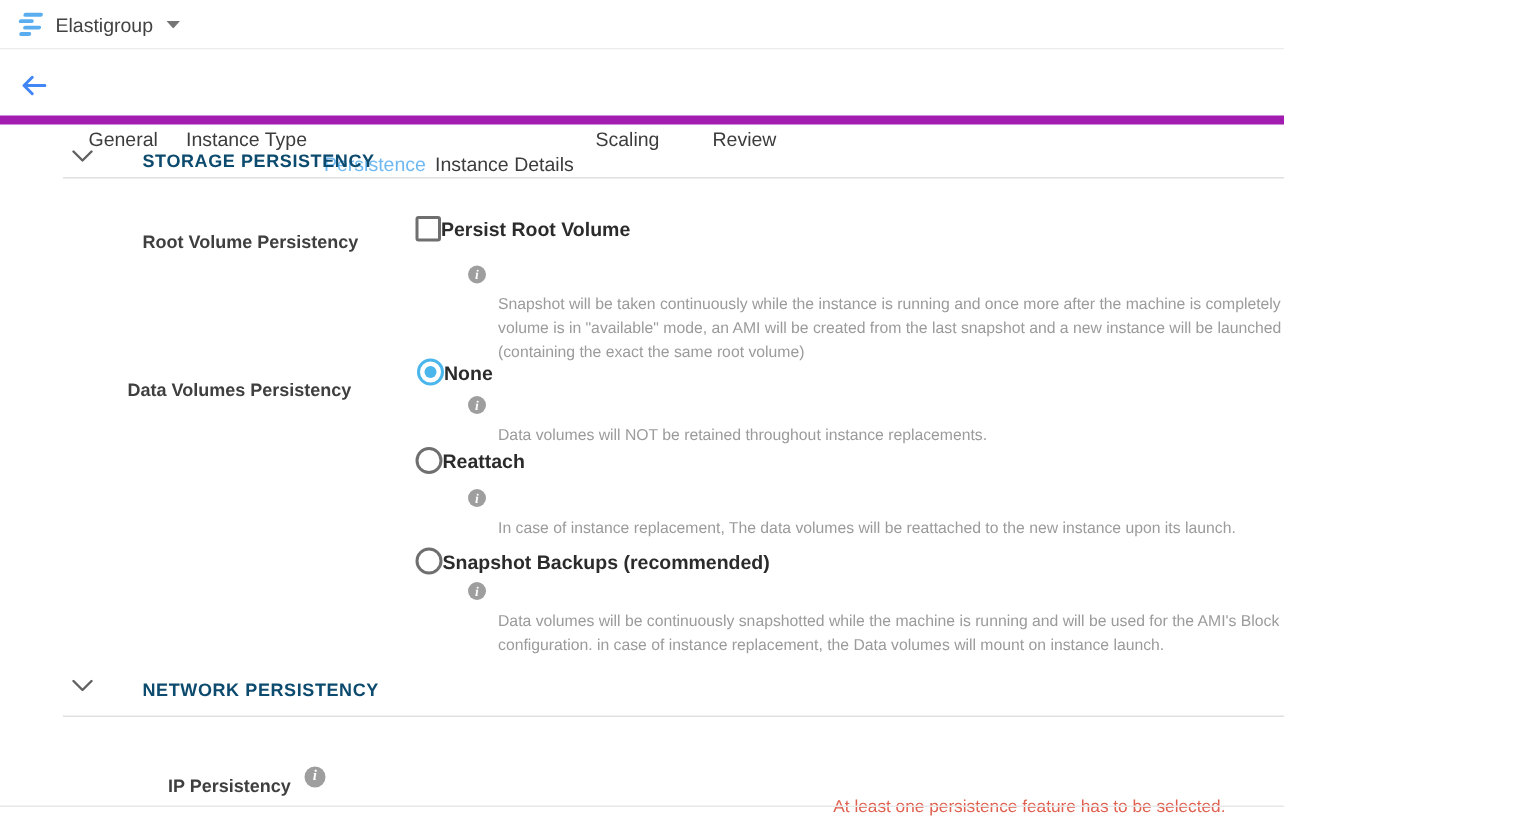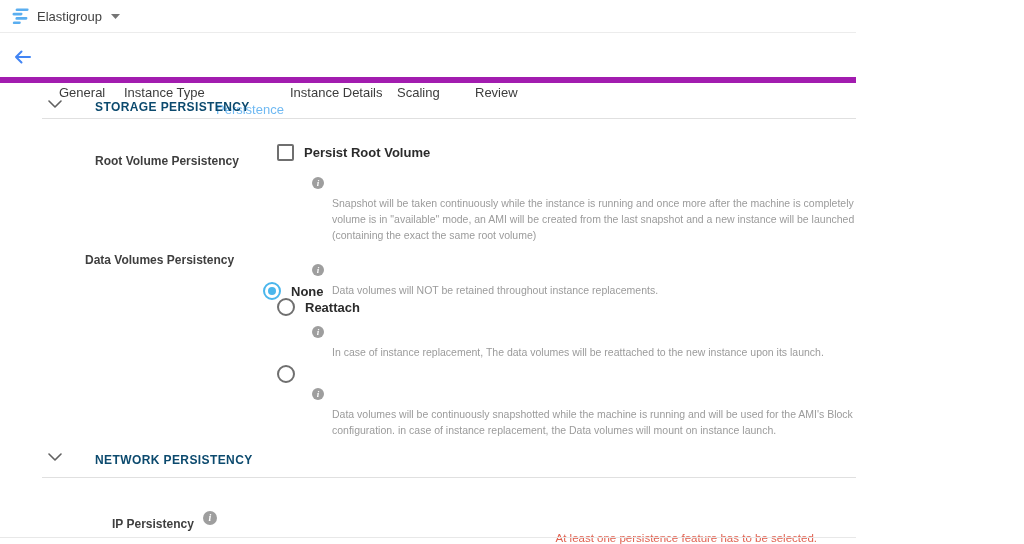--- a/index.html
+++ b/index.html
@@ -17,35 +17,35 @@
   .iconbtn svg text { font-family:"Liberation Sans", sans-serif; }
 
   
   .tabbar { position:absolute; top:33px; left:0; width:1024px; height:50px; background:#fff; border-bottom:6px solid #a21caf; }
   .back-btn { position:absolute; left:13px; top:16px; background:none; border:none; cursor:pointer; display:inline-flex; }
   .tab { position:absolute; top:52px; font-size:13px; color:#3c3c3c; cursor:pointer; white-space:nowrap; background:none; border:none; font-family:inherit; }
   .tab.active { color:#6fb9f2;margin-top:17px; }
   .tab-general  { left:59px; }
   .tab-instance-type { left:124px; }
   .tab-persistence { left:216px; }
-  .tab-instance-details { left:290px; }
+  .tab-instance-details { left:290px;margin-top:17px; }
   .tab-scaling { left:397px; }
   .tab-review { left:475px; }
 
   
   .section-chevron { position:absolute; left:48px; background:none; border:none; cursor:pointer; display:inline-flex; padding:0; }
   .section-title { position:absolute; left:95px; font-size:12px; color:#0c4a6e; letter-spacing:0.4px; }
   .divider { position:absolute; height:1px; background:#e0e0e0; }
   .div-sec1 { left:42px; top:118px; width:938px; }
   .div-sec2 { left:42px; top:477px; width:938px; }
   .div-bottom { left:0; top:537px; width:1024px; background:#e8e8e8; }
 
   .field-label { position:absolute; font-size:12px; font-weight:bold; color:#3f3f3f; white-space:nowrap;margin-top:12px; }
 
-  .ctrl-row { position:absolute; display:flex; align-items:center; gap:10px; }
+  .ctrl-row { position:absolute; display:flex; align-items:center; }
   .checkbox { width:17px; height:17px; border:2px solid #6f6f6f; border-radius:2px; background:#fff; cursor:pointer; flex:none; }
   .radio { position:relative; width:18px; height:18px; border:2px solid #6f6f6f; border-radius:50%; background:#fff; cursor:pointer; flex:none; }
   .radio.selected { border-color:#4ab6ec; }
   .radio.selected::after { content:""; position:absolute; left:3px; top:3px; width:8px; height:8px; border-radius:50%; background:#4ab6ec; }
   .opt-label { font-size:13px; font-weight:bold; color:#2b2b2b; white-space:nowrap; cursor:pointer; }
 
   .info-row { position:absolute; display:flex; align-items:flex-start; gap:8px; }
   .info-i { flex:none; margin-top:1px; width:12px; height:12px; border-radius:50%; background:#9e9e9e; color:#fff;
             font-size:9px; font-weight:bold; font-style:italic; line-height:12px; text-align:center; font-family:"Liberation Serif", serif; }
   .info-text { font-size:10.5px; color:#9b9b9b; line-height:1.5;margin-top:20px; }
@@ -129,40 +129,41 @@
     <span class="checkbox" role="checkbox" aria-checked="false"></span>
     <span class="opt-label">Persist Root Volume</span>
   </div>
   <div class="info-row" style="left:312px; top:176px;">
     <span class="info-i">i</span>
     <span class="info-text w615">Snapshot will be taken continuously while the instance is running and once more after the machine is completely stopped. While the volume is in "available" mode, an AMI will be created from the last snapshot and a new instance will be launched from this AMI (containing the exact the same root volume)</span>
   </div>
 
   <div class="field-label" style="left:85px; top:241px;">Data Volumes Persistency</div>
 
-  <div class="ctrl-row" style="left:263px; top:239px;margin-top:43px;">
+  <div class="ctrl-row" style="left:278px; top:239px;">
     <span class="radio selected" role="radio" aria-checked="true"></span>
     <span class="opt-label">None</span>
   </div>
   <div class="info-row" style="left:312px; top:263px;">
     <span class="info-i">i</span>
     <span class="info-text">Data volumes will NOT be retained throughout instance replacements.</span>
   </div>
 
   <div class="ctrl-row" style="left:277px; top:298px;">
     <span class="radio" role="radio" aria-checked="false"></span>
     <span class="opt-label">Reattach</span>
   </div>
   <div class="info-row" style="left:312px; top:325px;">
     <span class="info-i">i</span>
     <span class="info-text">In case of instance replacement, The data volumes will be reattached to the new instance upon its launch.</span>
   </div>
 
   <div class="ctrl-row" style="left:277px; top:365px;">
     <span class="radio" role="radio" aria-checked="false"></span>
+    <span class="opt-label">Snapshot Backups (recommended)</span>
   </div>
   <div class="info-row" style="left:312px; top:387px;">
     <span class="info-i">i</span>
     <span class="info-text w600">Data volumes will be continuously snapshotted while the machine is running and will be used for the AMI's Block Device Mapping configuration. in case of instance replacement, the Data volumes will mount on instance launch.</span>
   </div>
 
   <button class="section-chevron" style="top:453px;">
     <svg width="14" height="8" viewBox="0 0 14 8">
       <polyline points="1,1 7,7 13,1" stroke="#616161" stroke-width="1.6" fill="none" stroke-linecap="round" stroke-linejoin="round"></polyline>
     </svg>

